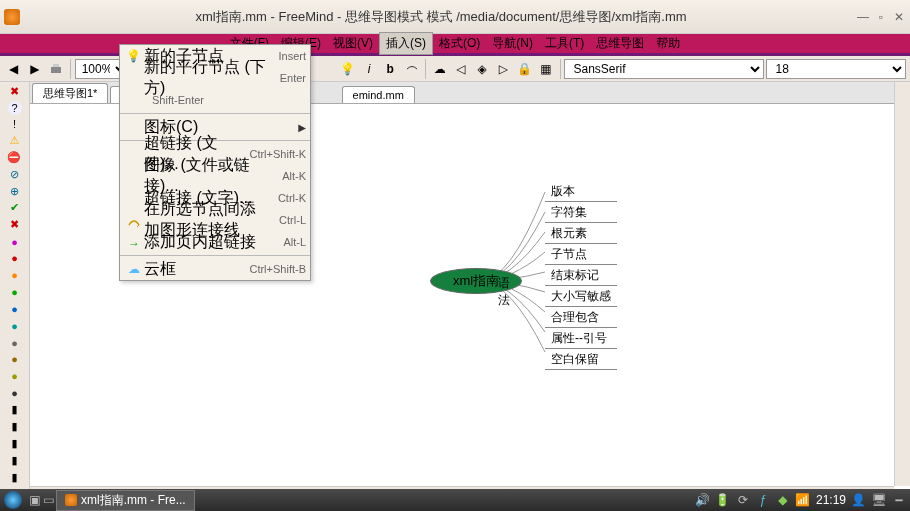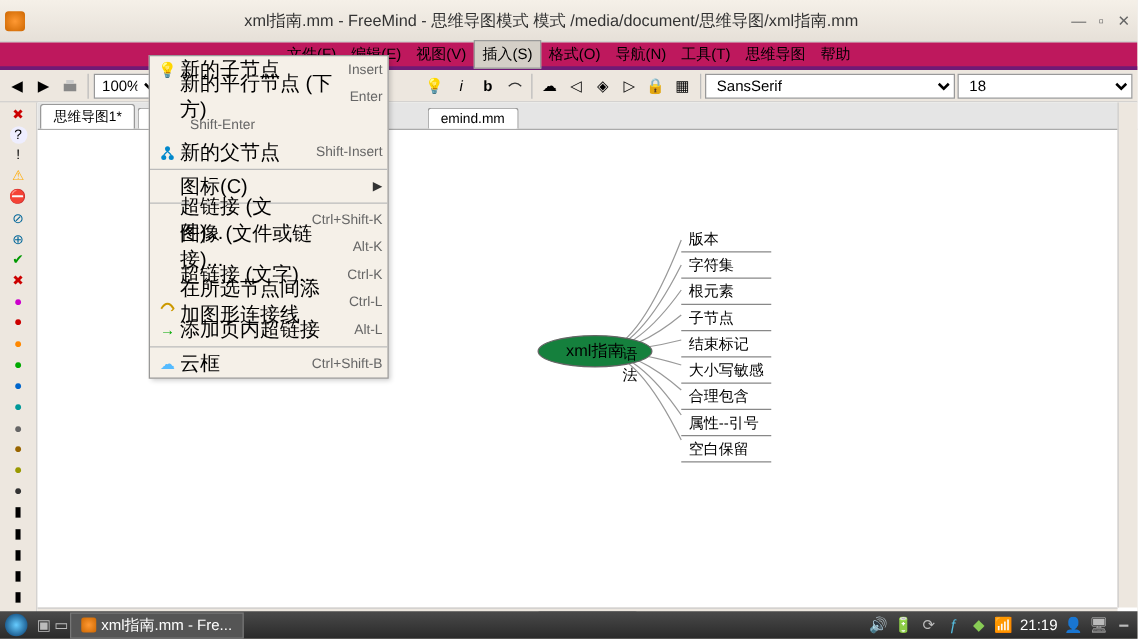--- a/index.html
+++ b/index.html
@@ -190,32 +190,20 @@
   </div>
   <div class="drop-item">
     <span class="icon-slot"></span>
     <span class="label">新的平行节点 (下方)</span>
     <span class="shortcut">Enter</span>
   </div>
   <div class="drop-item">
     <span class="icon-slot"></span>
     <span class="shortcut">Shift-Enter</span>
   </div>
-  <div class="drop-item">
-    <span class="icon-slot">
-        <svg width="14" height="14">
-          <circle cx="7" cy="4" r="2" fill="#08c"></circle>
-          <circle cx="4" cy="11" r="2" fill="#08c"></circle>
-          <circle cx="10" cy="11" r="2" fill="#08c"></circle>
-          <path d="M7 6 L4 9 M7 6 L10 9" stroke="#08c"></path>
-        </svg>
-      </span>
-    <span class="label">新的父节点</span>
-    <span class="shortcut">Shift-Insert</span>
-  </div>
   <div class="drop-sep"></div>
   <div class="drop-item">
     <span class="icon-slot"></span>
     <span class="label">图标(C)</span>
     <span class="arrow">▶</span>
   </div>
   <div class="drop-sep"></div>
   <div class="drop-item">
     <span class="icon-slot"></span>
     <span class="label">超链接 (文件)...</span>

